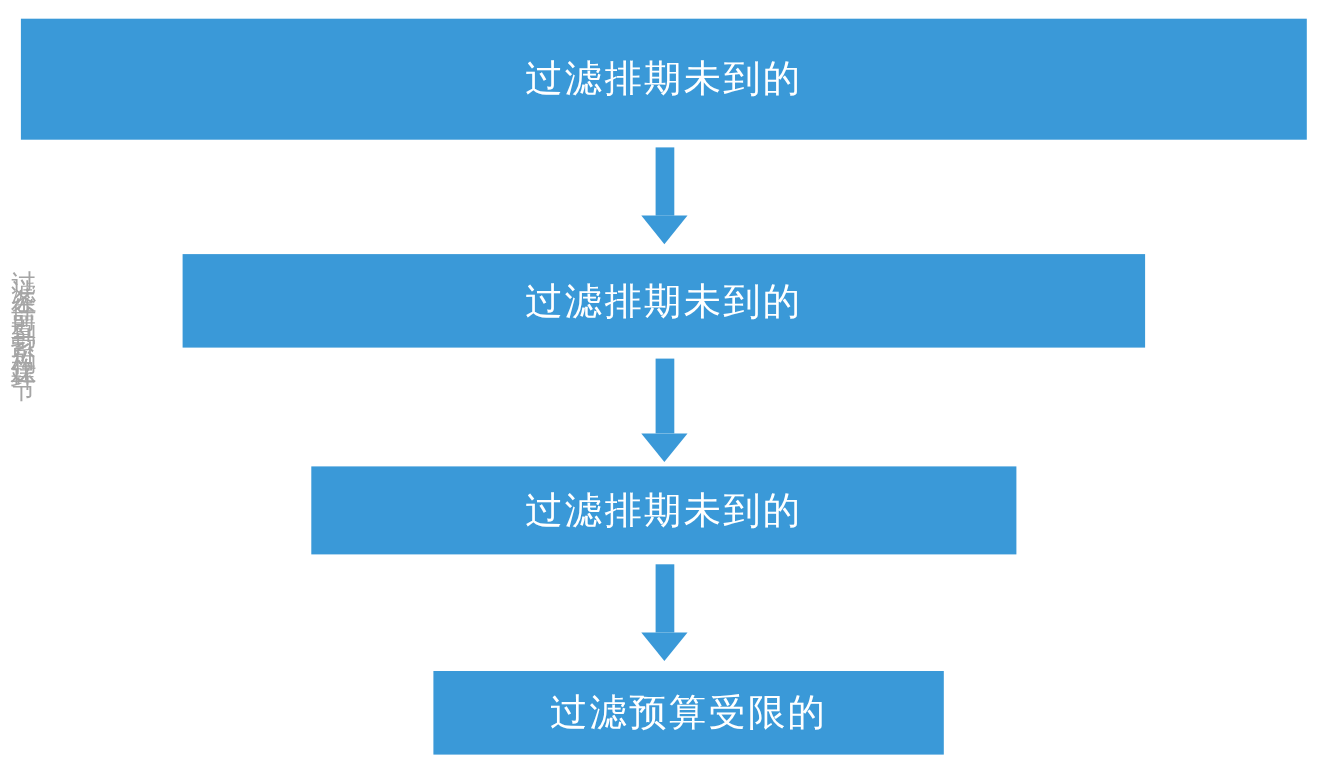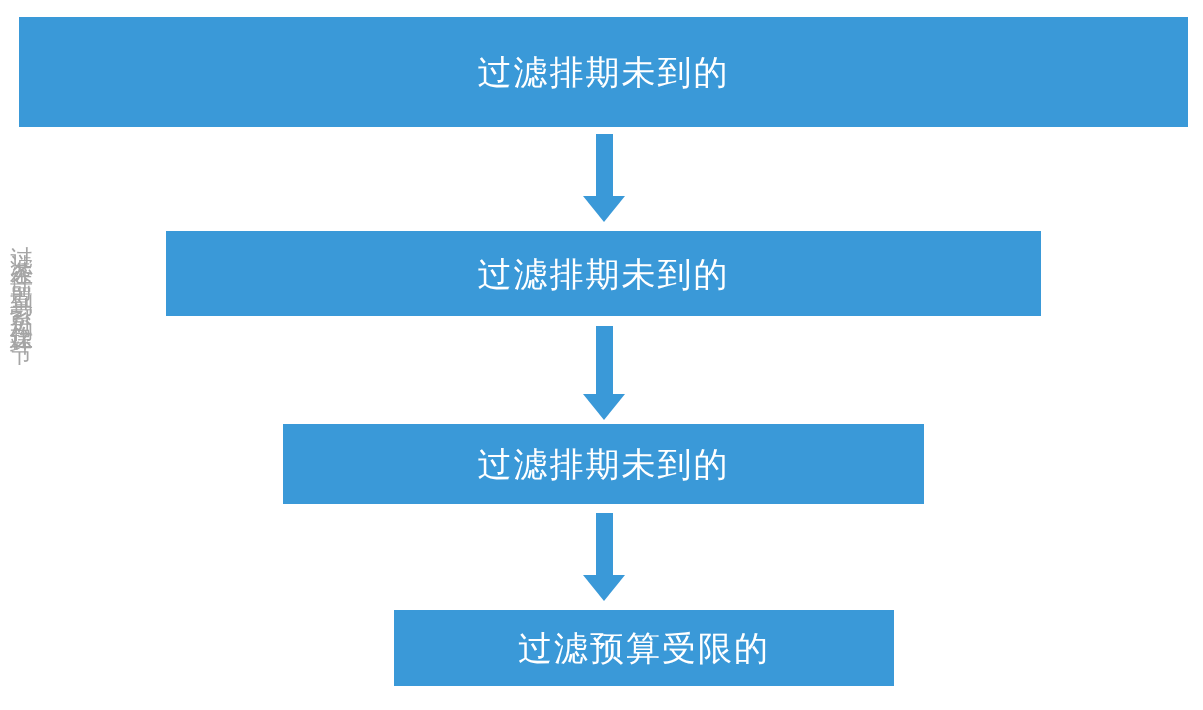--- a/index.html
+++ b/index.html
@@ -29,21 +29,21 @@
   }
   .bar-label {
     font-size: 34px;
     letter-spacing: 2px;
     line-height: 1;
     white-space: nowrap;
   }
   .bar1 { left: 19px;  top: 17px;  width: 1169px; height: 110px; }
   .bar2 { left: 166px; top: 231px; width: 875px;  height: 85px; }
   .bar3 { left: 283px; top: 424px; width: 641px;  height: 80px; }
-  .bar4 { left: 394px; top: 610px; width: 500px;  height: 76px; }
+  .bar4 { left: 394px; top: 610px; width: 464px;  height: 76px; }
 
   .arrow {
     position: absolute;
     left: 583px;
     width: 42px;
     display: flex;
     flex-direction: column;
     align-items: center;
   }
   .arrow .shaft {

